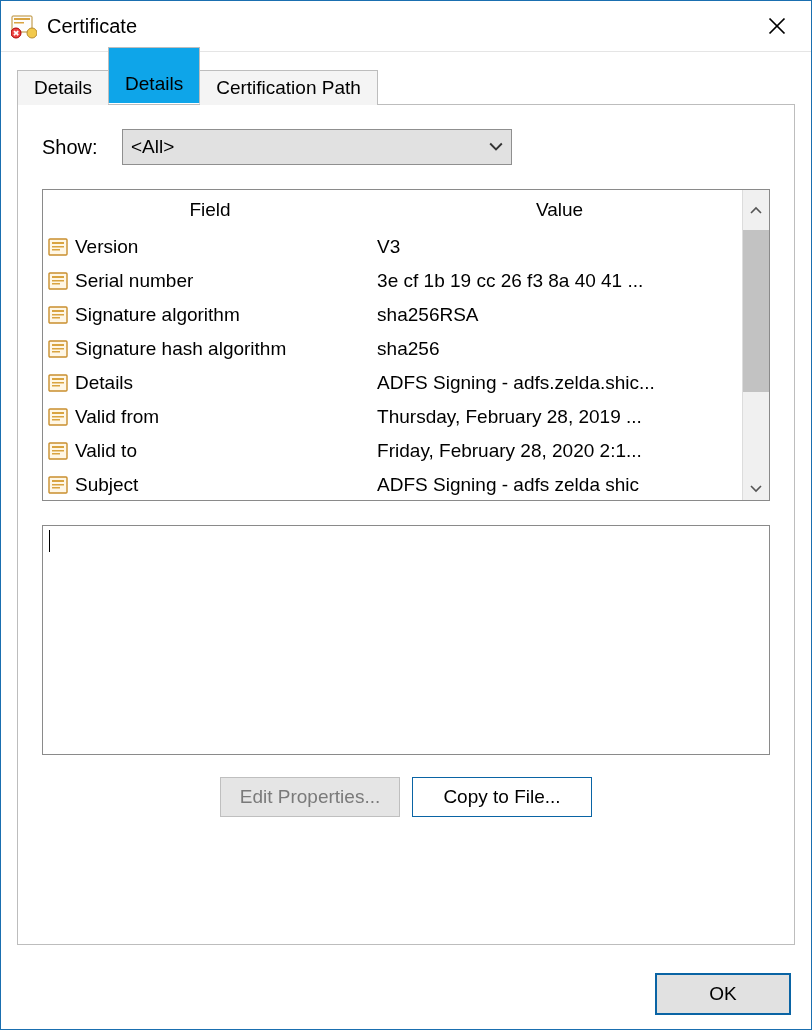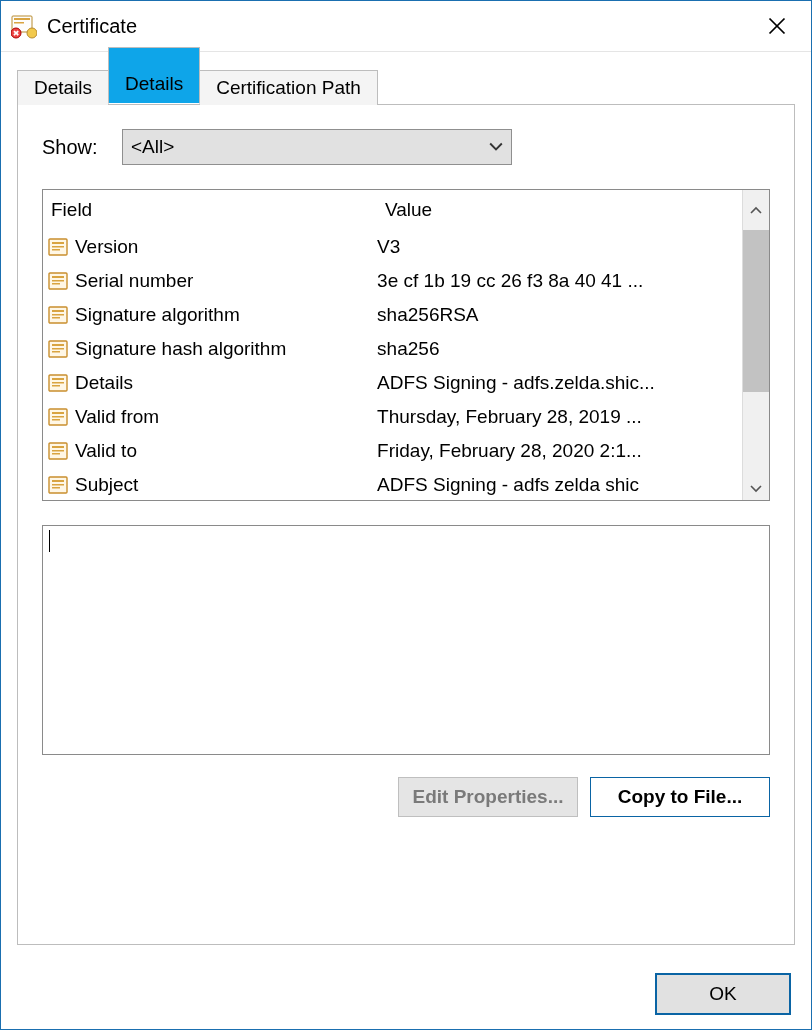--- a/index.html
+++ b/index.html
@@ -124,20 +124,21 @@
   }
   .list-header {
     display: flex;
     height: 40px;
     align-items: center;
     font-size: 19px;
     background: #fff;
   }
   .list-header .col {
     padding: 6px 8px;
+    text-align: center;
   }
   .col-field { width: 46%; box-sizing: border-box; }
   .col-value { flex: 1; box-sizing: border-box; }
   .col-scroll {
     width: 26px;
     border-left: 1px solid #dcdcdc;
     display:flex; align-items:center; justify-content:center;
     font-size:14px; color:#666;
     height:100%; background:#f0f0f0;
   }
@@ -206,24 +207,23 @@
     font-size: 19px;
   }
   .cursor-line {
     width: 1px;
     height: 22px;
     background: #000;
     margin-left: 2px;
   }
   .btn-row {
     display: flex;
-    justify-content: flex-end;
+    justify-content: center;
     gap: 12px;
     margin-top: 22px;
-    font-weight: bold;
   }
   .btn {
     min-width: 180px;
     height: 40px;
     border: 1px solid #0a64a4;
     background: #fff;
     font-size: 19px;
     display: flex;
     align-items: center;
     justify-content: center;

